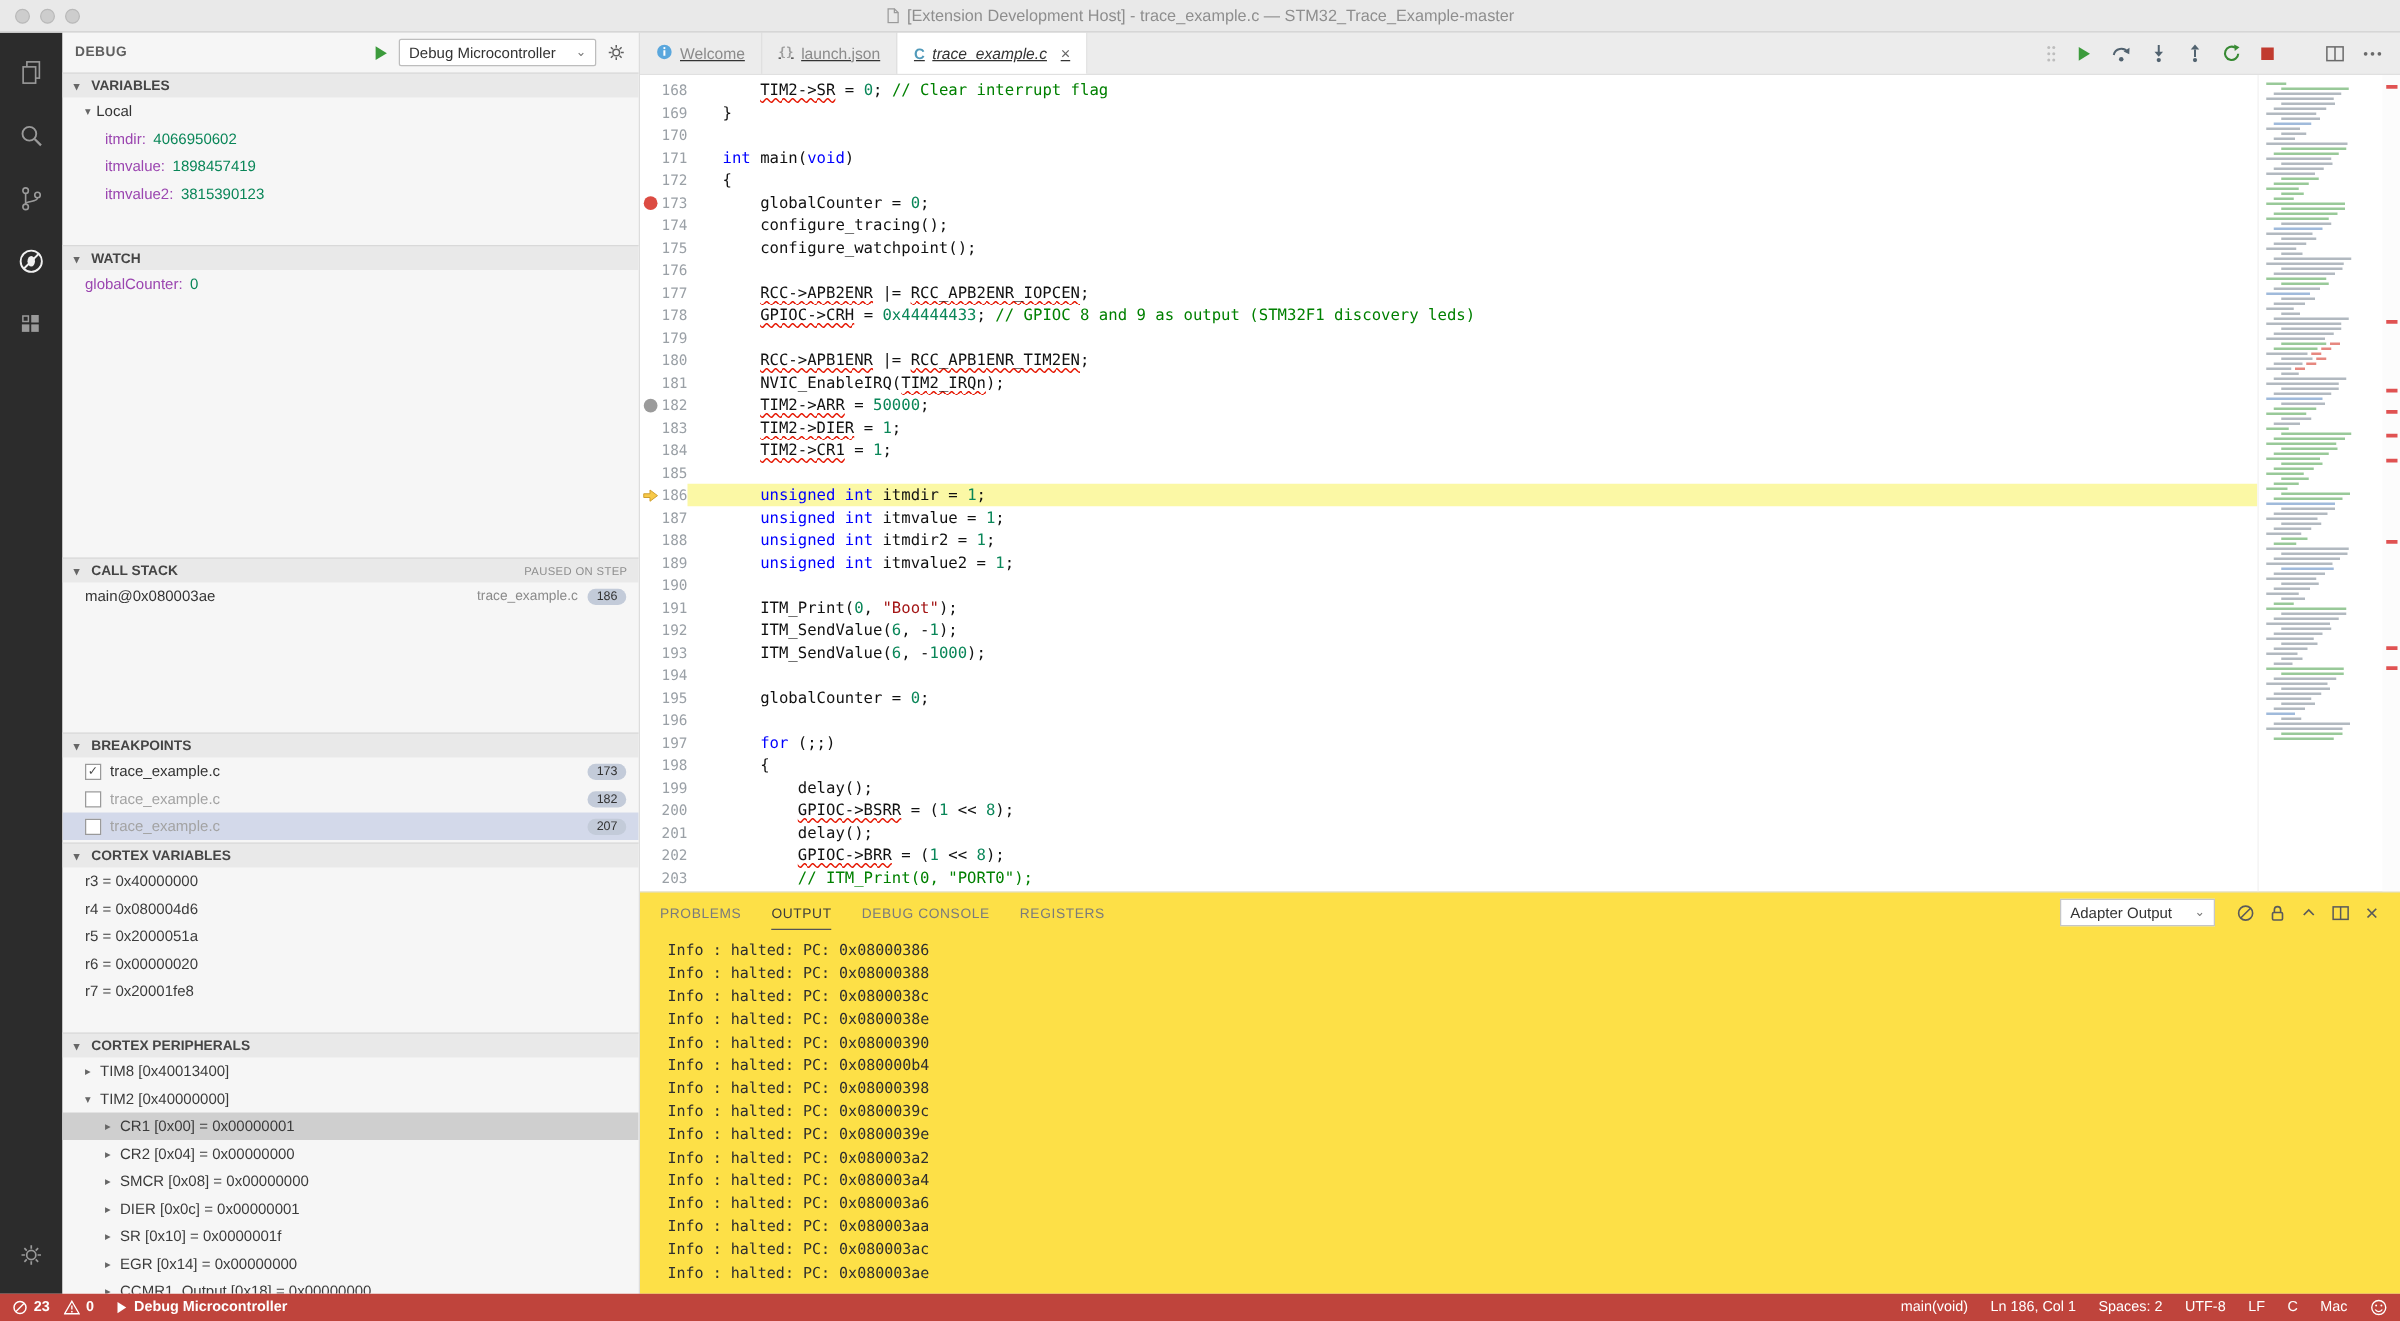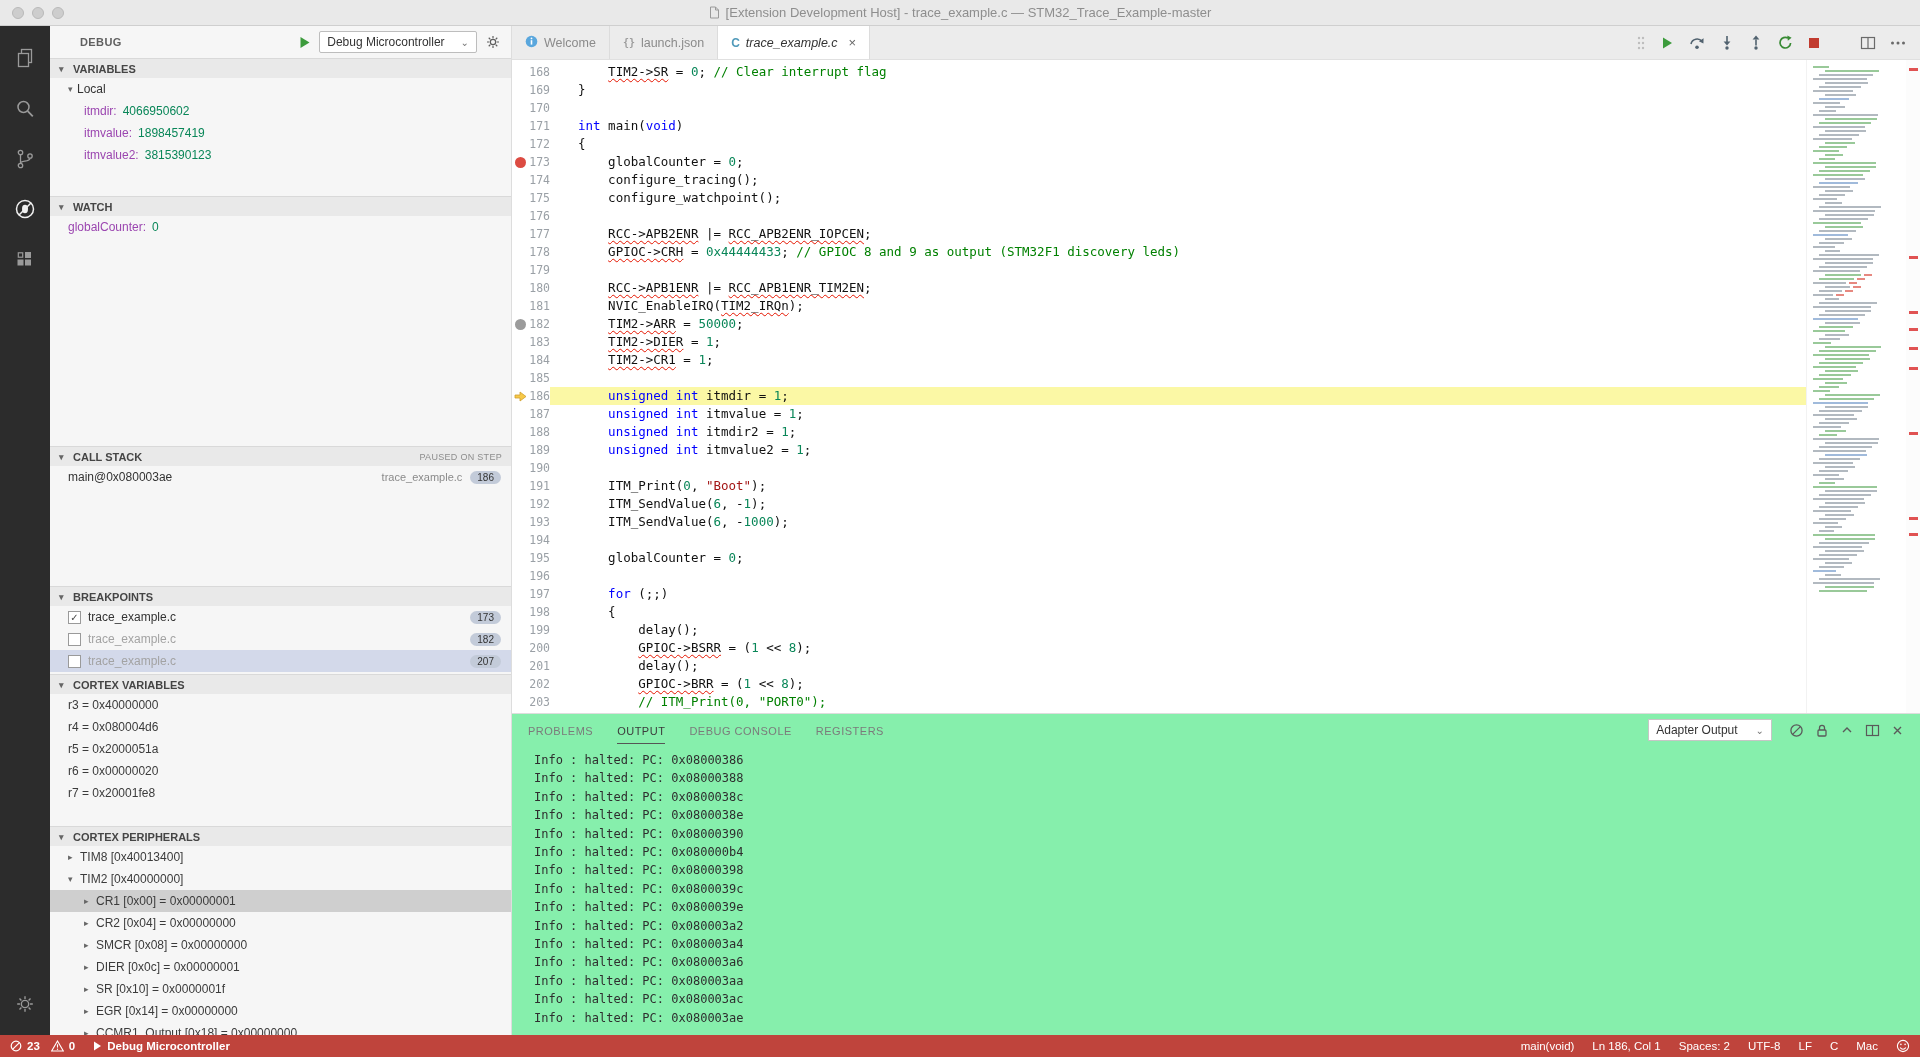--- a/index.html
+++ b/index.html
@@ -18,21 +18,21 @@
   .main { flex:1; display:flex; min-height:0; }
 
   
   .activitybar { width:50px; background:#2c2c2c; flex:none; display:flex; flex-direction:column; align-items:center; padding-top:8px; }
   .ab-item { width:50px; height:50px; display:flex; align-items:center; justify-content:center; }
   .ab-bottom { margin-top:auto; margin-bottom:6px; }
 
   
   .sidebar { width:462px; flex:none; background:#f6f6f6; border-right:1px solid #ddd; display:flex; flex-direction:column; overflow:hidden; }
   .debug-head { height:32px; flex:none; display:flex; align-items:center; padding:0 10px; gap:8px; }
-  .debug-title { font-size:11px; font-weight:bold; color:#5f5f5f; letter-spacing:.4px;margin-left:20px; }
+  .debug-title { font-size:11px; font-weight:bold; color:#5f5f5f; letter-spacing:.4px; }
   .launch-select { height:22px; border:1px solid #bdbdbd; background:#fff; border-radius:2px; display:flex; align-items:center; padding:0 7px; font-size:12px; color:#333; gap:16px; }
   .chev { font-size:10px; color:#777; }
   .sect { display:flex; flex-direction:column; flex:none; }
   .sect.grow { flex:1; min-height:0; }
   .sect-head { height:20px; flex:none; background:#e9e9e9; border-top:1px solid #d9d9d9; display:flex; align-items:center; padding:0 9px; font-size:11px; font-weight:bold; color:#454545; gap:5px; }
   .sect-head .hstatus { margin-left:auto; font-size:9px; color:#8d8d8d; font-weight:normal; letter-spacing:.3px; }
   .twisty { font-size:9px; color:#666; width:9px; display:inline-block; }
   .sect-body { overflow:hidden; }
   .sect.grow .sect-body { flex:1; }
   .row { height:22px; display:flex; align-items:center; font-size:12px; color:#333; padding:0 10px 0 18px; white-space:nowrap; }
@@ -45,21 +45,21 @@
   .badge { background:#c3cbd9; color:#333; font-size:10px; padding:1px 7px; border-radius:8px; }
   .right-group { margin-left:auto; display:flex; align-items:center; gap:8px; }
   .cb { width:13px; height:13px; border:1px solid #9a9a9a; background:#fff; margin-right:7px; font-size:10px; line-height:11px; text-align:center; color:#4a4a4a; flex:none; }
   .bp-row.dim .bp-label { color:#a3a3a3; }
   .reg-row, .per-row { color:#3b3b3b; }
   .per-row .twisty { margin-right:3px; }
   .per-lvl1 { padding-left:34px; }
 
   
   .editor-col { flex:1; min-width:0; display:flex; flex-direction:column; background:#fff; }
-  .tabbar { height:34px; flex:none; background:#ececec; display:flex; align-items:stretch; border-bottom:1px solid #e0e0e0; }
+  .tabbar { height:34px; flex:none; background:#ececec; display:flex; align-items:stretch; border-bottom:1px solid #e0e0e0;text-decoration:underline; }
   #tabs { display:flex; }
   .tab { display:flex; align-items:center; gap:6px; padding:0 13px; font-size:12.5px; color:#8b8b8b; border-right:1px solid #dcdcdc; background:#ececec; }
   .tab.active { background:#fff; color:#333; }
   .tab.active .tlabel { font-style:italic; }
   .tclose { color:#666; font-size:13px; margin-left:5px; }
   .ticon-json { color:#9d9d9d; font-weight:bold; font-family:"DejaVu Sans Mono",monospace; font-size:10px; }
   .ticon-c { color:#519aba; font-weight:bold; font-size:12px; }
   .debug-toolbar { align-self:center; display:flex; align-items:center; gap:15px; margin-right:26px; }
   .tab-actions { align-self:center; display:flex; align-items:center; gap:14px; padding:0 14px; }
 
@@ -83,21 +83,21 @@
   .sq  { text-decoration-line:underline; text-decoration-style:wavy; text-decoration-color:#e51400; text-decoration-thickness:1px; text-underline-offset:2px; }
 
   
   .minimap { width:100px; flex:none; padding:6px 5px 0 6px; border-left:1px solid #f2f2f2; overflow:hidden; }
   .mm-line { height:2px; margin-bottom:2px; display:flex; }
   .mm-line span { height:2px; display:block; opacity:.8; }
   .overview { width:14px; flex:none; position:relative; background:#fcfcfc; }
   .mark { position:absolute; right:2px; width:9px; height:3px; background:#e05252; }
 
   
-  .panel { height:322px; flex:none; border-top:1px solid #ddd; display:flex; flex-direction:column; background:#86efac; }
+  .panel { height:322px; flex:none; border-top:1px solid #ddd; display:flex; flex-direction:column; background:#fde047; }
   .panel-head { height:32px; flex:none; display:flex; align-items:center; padding:0 16px; }
   .panel-tabs { display:flex; gap:24px; }
   .ptab { font-size:11px; letter-spacing:.5px; color:#7b7b7b; padding:8px 0 6px; }
   .ptab.active { color:#3c3c3c; border-bottom:1px solid #555; }
   .panel-actions { margin-left:auto; display:flex; align-items:center; gap:11px; }
   .output-select { border:1px solid #c6c6c6; background:#fff; height:22px; padding:0 7px; font-size:12px; display:flex; align-items:center; gap:18px; margin-right:6px; }
   .panel-body { flex:1; overflow:hidden; padding:5px 0 0 22px; font-family:"DejaVu Sans Mono",monospace; font-size:12px; line-height:18.4px; color:#2e2e2e; }
 
   
   .statusbar { height:22px; flex:none; background:#bf443c; color:#fff; display:flex; align-items:center; padding:0 10px; font-size:11.5px; gap:18px; }

